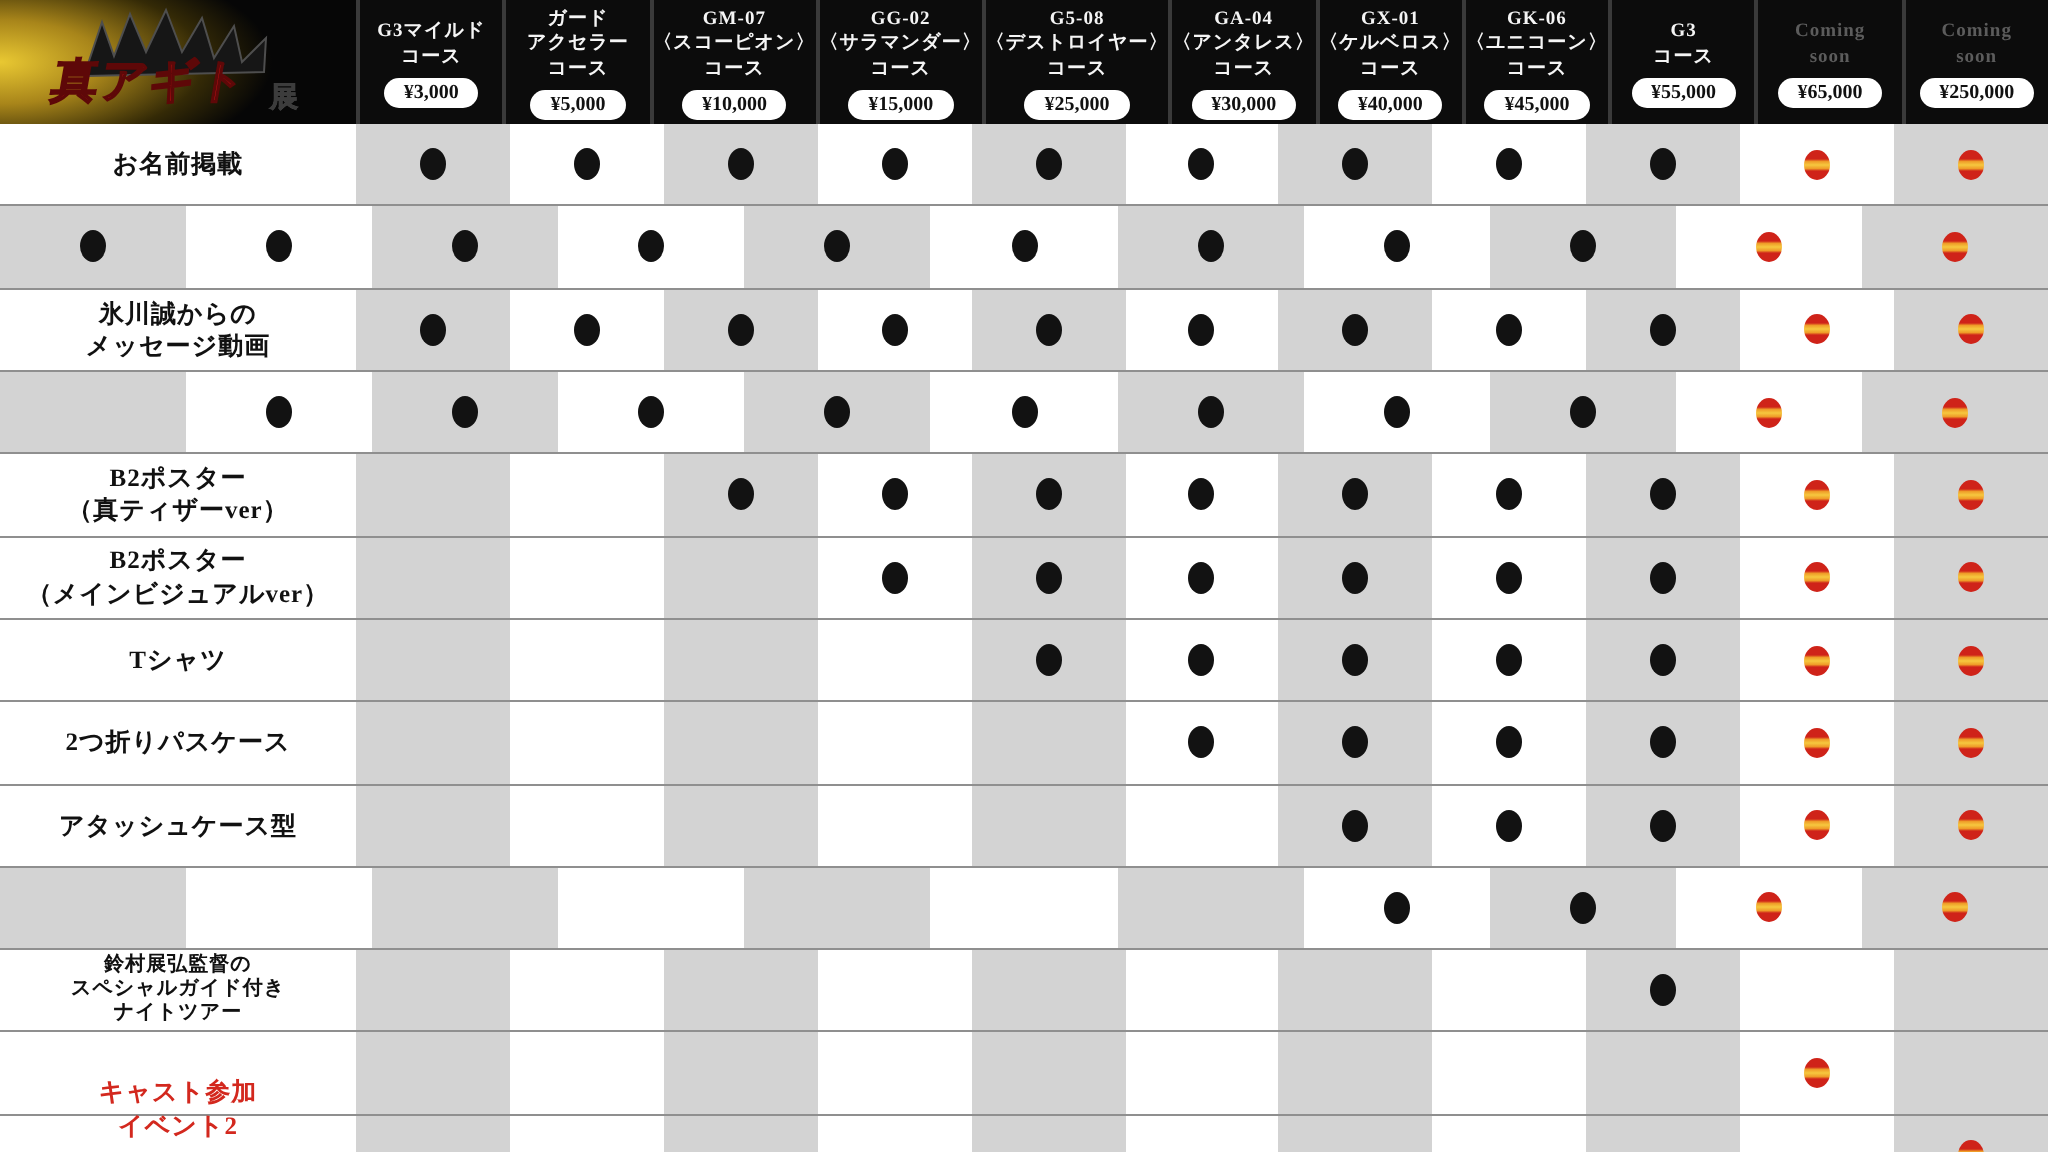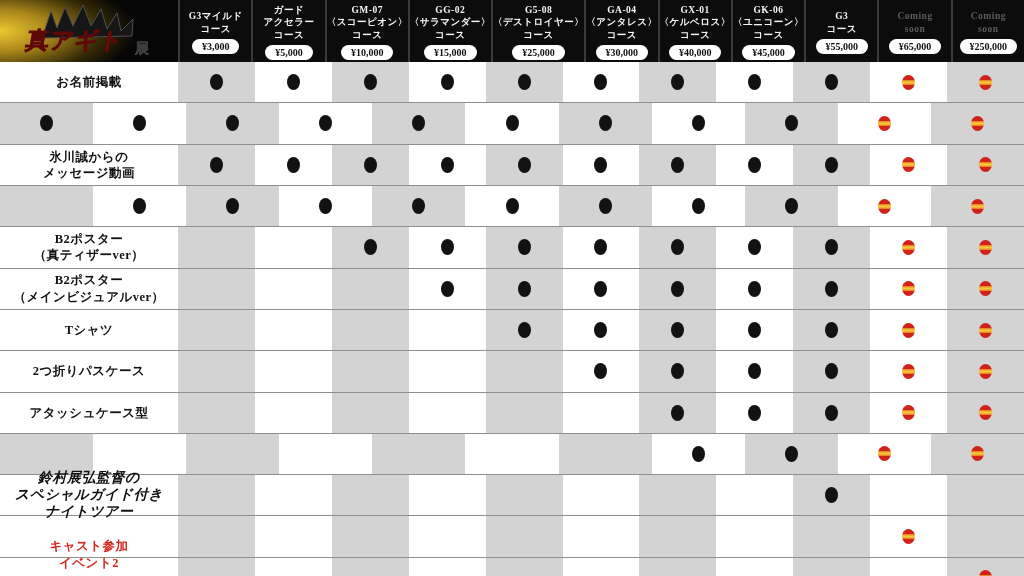--- a/index.html
+++ b/index.html
@@ -29,21 +29,21 @@
     font-size:10px; font-weight:bold; line-height:1.3; padding:1px 10px; white-space:nowrap;
   }
   
   .tbody { height:537px; display:flex; flex-direction:column; }
   .row { flex:1; display:flex; border-bottom:1px solid #8f8f8f; min-height:0; }
   .row-label {
     width:178px; flex:0 0 178px; display:flex; flex-direction:column; justify-content:center;
     align-items:center; text-align:center; background:#fff;
     font-weight:bold; font-size:12.5px; line-height:1.3; color:#111; letter-spacing:0.5px;
   }
-  .row-label.small { font-size:14px; line-height:1.2;font-style:italic; }
+  .row-label.small { font-size:10px; line-height:1.2; }
   .row-label.red { color:var(--accent-red,#d3281e);margin-top:36px; }
   .cells { flex:1; display:flex; }
   .cell { flex:1; display:flex; align-items:center; justify-content:center; }
   .cell.shade { background:var(--stripe-gray,#d3d3d3); }
   .dot { width:13px; height:16px; border-radius:50%; background:var(--dot-color,#111); }
   .soon-badge {
     width:13px; height:15px; border-radius:50%;
     background:linear-gradient(180deg,
       var(--badge-red,#cf2319) 0%, var(--badge-red,#cf2319) 30%,
       #ef9c28 38%, var(--badge-gold,#f6c83f) 50%, #ef9c28 62%,

